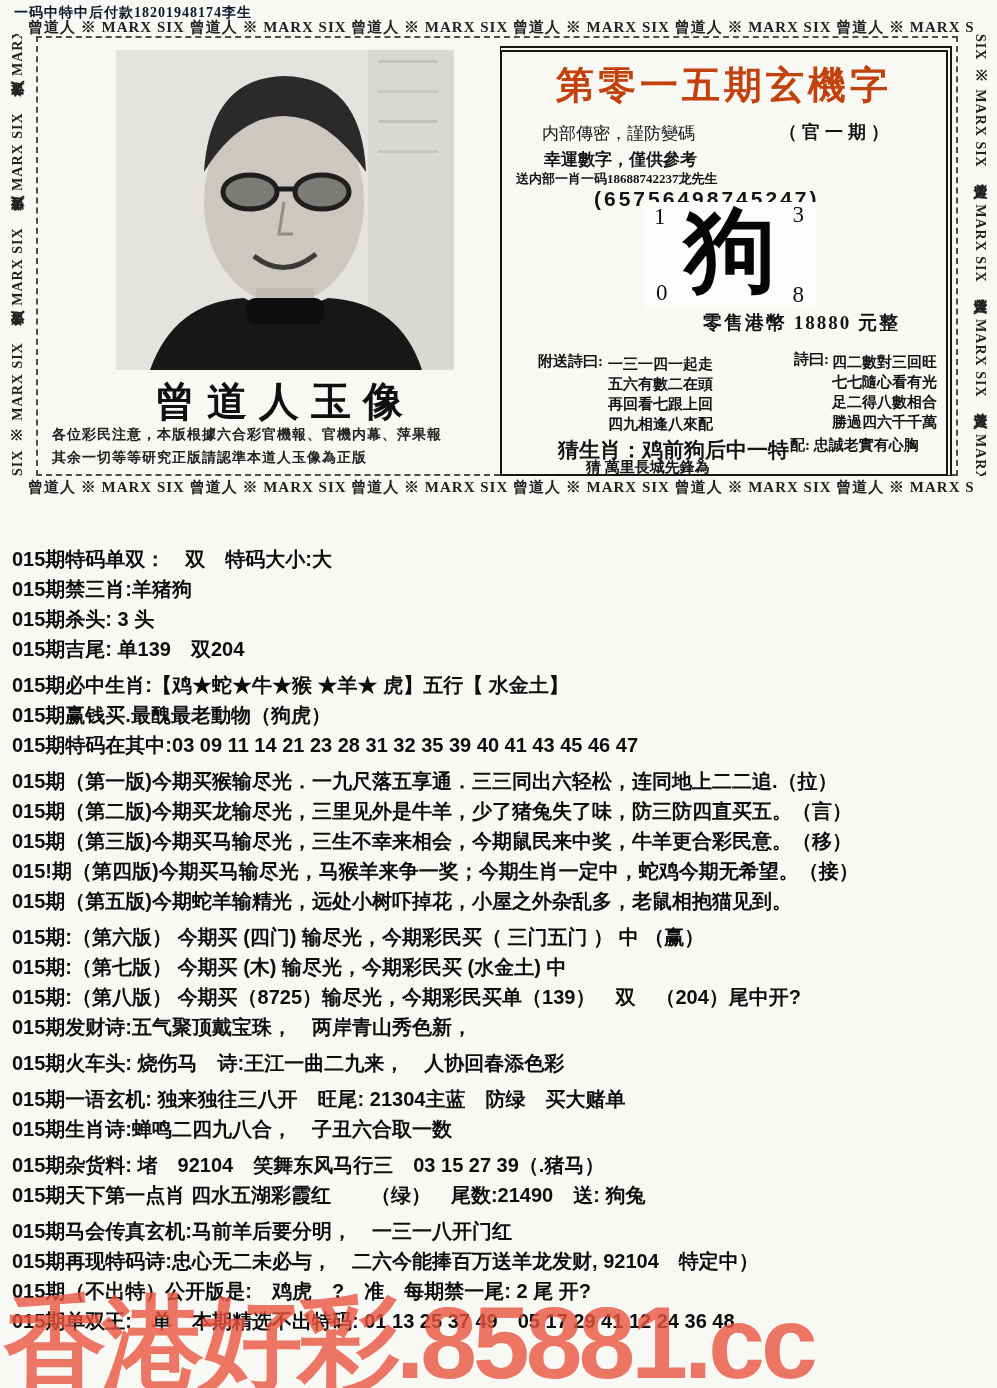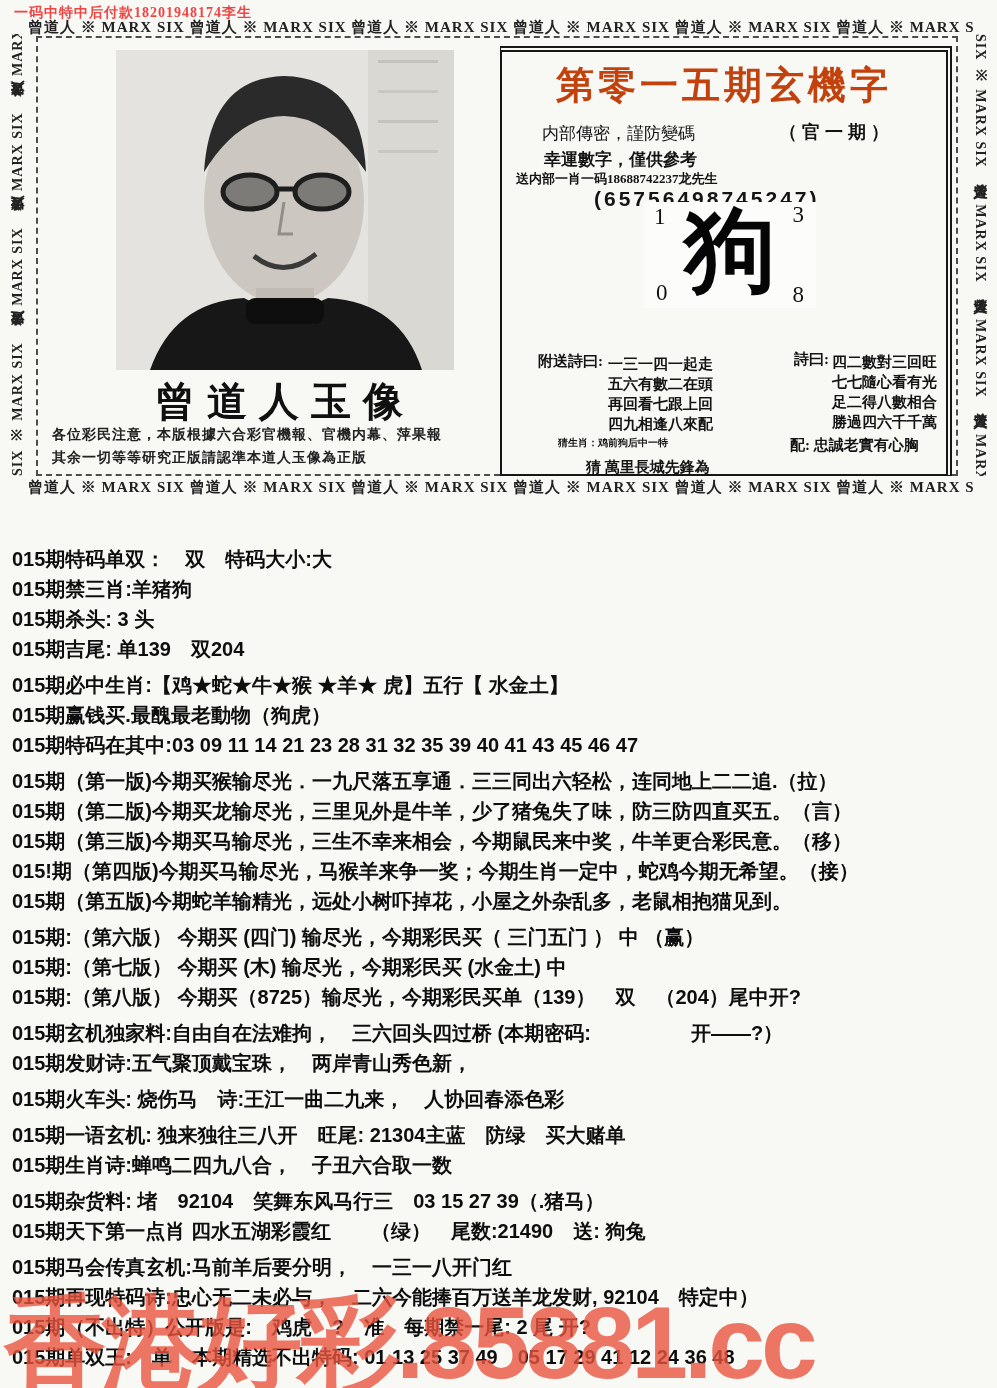--- a/index.html
+++ b/index.html
@@ -4,21 +4,21 @@
 <style>
   * { margin:0; padding:0; box-sizing:border-box; }
   html,body { background:#ffffff; }
   .page {
     position:relative; width:997px; height:1388px;
     background:#f8f8f5; overflow:hidden;
     font-family:"Liberation Sans", sans-serif; color:#141414;
   }
 
   .top-note { position:absolute; left:14px; top:4px; font-size:14px; font-weight:bold;
-              font-family:"Liberation Serif", serif; letter-spacing:1px; color:#ef4444; }
+              font-family:"Liberation Serif", serif; letter-spacing:1px; color:#0f172a; }
 
   .h-border { position:absolute; left:28px; width:945px; height:18px; font-size:15px; font-weight:bold;
               color:#222; letter-spacing:1px; white-space:nowrap; overflow:hidden;
               font-family:"Liberation Serif", serif; }
   .h-border.top { top:18px; }
   .h-border.bottom { top:478px; }
 
   .v-border { position:absolute; top:34px; height:442px; width:20px; font-size:14px; font-weight:bold;
               color:#222; letter-spacing:1px; white-space:nowrap; overflow:hidden;
               writing-mode:vertical-rl; font-family:"Liberation Serif", serif; }
@@ -59,21 +59,21 @@
              line-height:106px; font-weight:bold; font-family:"Liberation Serif", serif; color:#050505; }
   .zc      { position:absolute; font-size:23px; font-family:"Liberation Serif", serif; color:#111; }
   .zc.tl { left:10px; top:2px; } .zc.tr { right:12px; top:0; }
   .zc.bl { left:12px; bottom:2px; } .zc.br { right:12px; bottom:0; }
   .mprice  { position:absolute; top:258px; left:0; right:46px; text-align:right; font-size:19px;
              font-weight:bold; letter-spacing:2px; font-family:"Liberation Serif", serif; }
   .plabel-l{ position:absolute; top:300px; left:36px; font-size:15px; font-weight:bold;
              font-family:"Liberation Serif", serif; }
   .ppoem-l { position:absolute; top:302px; left:106px; font-size:15px; font-weight:bold;
              line-height:20px; font-family:"Liberation Serif", serif; }
-  .guess1  { position:absolute; top:384px; left:56px; font-size:10px; font-weight:bold;
+  .guess1  { position:absolute; top:384px; left:56px; font-size:21px; font-weight:bold;
              font-family:"Liberation Serif", serif; }
   .guess2  { position:absolute; top:406px; left:84px; font-size:15px; font-weight:bold;
              font-family:"Liberation Serif", serif; }
   .plabel-r{ position:absolute; top:298px; left:292px; font-size:15px; font-weight:bold;
              font-family:"Liberation Serif", serif; }
   .ppoem-r { position:absolute; top:300px; left:330px; font-size:15px; font-weight:bold;
              line-height:20px; font-family:"Liberation Serif", serif; }
   .match   { position:absolute; top:384px; left:288px; font-size:15px; font-weight:bold;
              font-family:"Liberation Serif", serif; }
 
@@ -136,20 +136,21 @@
     <div class="mphone">(65756498745247)</div>
 
     <div class="zpanel">
       <div class="zc tl">1</div>
       <div class="zc tr">3</div>
       <div class="zc bl">0</div>
       <div class="zc br">8</div>
       <div class="zchar">狗</div>
     </div>
 
+    <div class="mprice">零售港幣 18880 元整</div>
 
     <div class="plabel-l">附送詩曰:</div>
     <div class="ppoem-l">
       <div>一三一四一起走</div>
       <div>五六有數二在頭</div>
       <div>再回看七跟上回</div>
       <div>四九相逢八來配</div>
     </div>
     <div class="guess1">猜生肖：鸡前狗后中一特</div>
     <div class="guess2">猜 萬里長城先鋒為</div>
@@ -173,21 +174,20 @@
     <div class="bline">015期赢钱买.最醜最老動物（狗虎）</div>
     <div class="bline">015期特码在其中:03 09 11 14 21 23 28 31 32 35 39 40 41 43 45 46 47</div>
     <div class="bline gap">015期（第一版)今期买猴输尽光．一九尺落五享通．三三同出六轻松，连同地上二二追.（拉）</div>
     <div class="bline">015期（第二版)今期买龙输尽光，三里见外是牛羊，少了猪兔失了味，防三防四直买五。（言）</div>
     <div class="bline">015期（第三版)今期买马输尽光，三生不幸来相会，今期鼠民来中奖，牛羊更合彩民意。（移）</div>
     <div class="bline">015!期（第四版)今期买马输尽光，马猴羊来争一奖；今期生肖一定中，蛇鸡今期无希望。（接）</div>
     <div class="bline">015期（第五版)今期蛇羊输精光，远处小树吓掉花，小屋之外杂乱多，老鼠相抱猫见到。</div>
     <div class="bline gap">015期:（第六版） 今期买 (四门) 输尽光，今期彩民买（ 三门五门 ） 中 （赢）</div>
     <div class="bline">015期:（第七版） 今期买 (木) 输尽光，今期彩民买 (水金土) 中</div>
     <div class="bline">015期:（第八版） 今期买（8725）输尽光，今期彩民买单（139）　双　（204）尾中开?</div>
-    <div class="bline gap">015期玄机独家料:自由自在法难拘，　三六回头四过桥 (本期密码:　　　　　开——?）</div>
     <div class="bline">015期发财诗:五气聚顶戴宝珠，　两岸青山秀色新，</div>
     <div class="bline gap">015期火车头: 烧伤马　诗:王江一曲二九来，　人协回春添色彩</div>
     <div class="bline gap">015期一语玄机: 独来独往三八开　旺尾: 21304主蓝　防绿　买大赌单</div>
     <div class="bline">015期生肖诗:蝉鸣二四九八合，　子丑六合取一数</div>
     <div class="bline gap">015期杂货料: 堵　92104　笑舞东风马行三　03 15 27 39（.猪马）</div>
     <div class="bline">015期天下第一点肖 四水五湖彩霞红　　（绿）　尾数:21490　送: 狗兔</div>
     <div class="bline gap">015期马会传真玄机:马前羊后要分明，　一三一八开门红</div>
     <div class="bline">015期再现特码诗:忠心无二未必与，　二六今能捧百万送羊龙发财, 92104　特定中）</div>
     <div class="bline">015期（不出特）公开版是:　鸡虎　?　准　每期禁一尾: 2 尾 开?</div>
     <div class="bline">015期单双王:　单　本期精选不出特码: 01 13 25 37 49　05 17 29 41 12 24 36 48</div>

